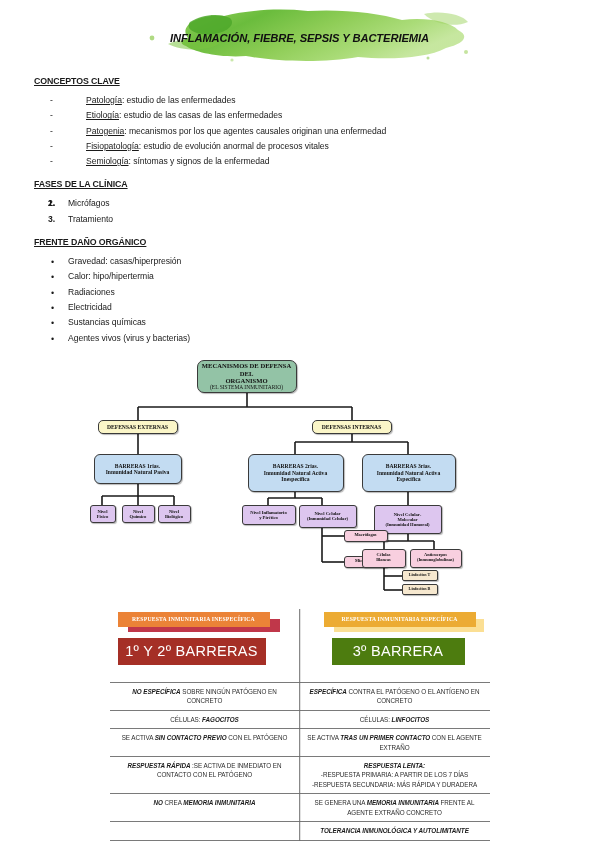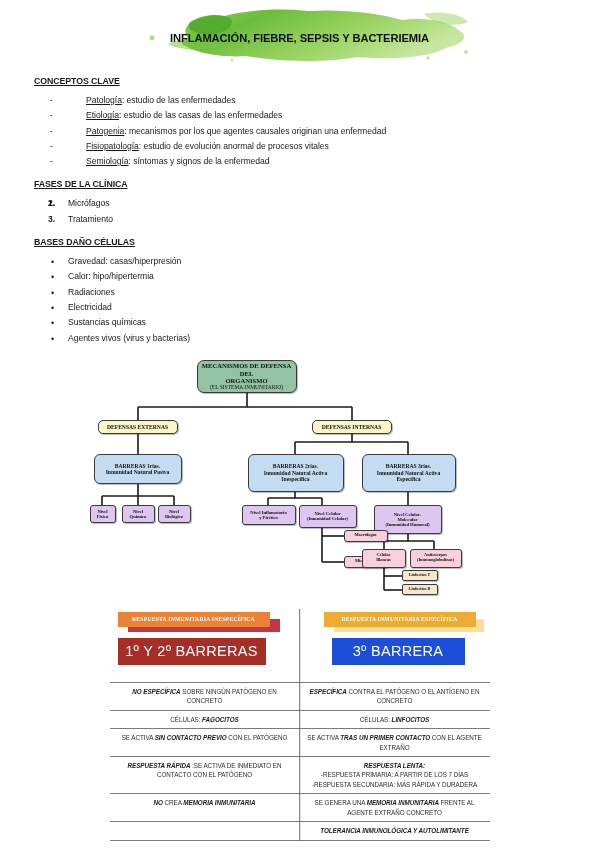--- a/index.html
+++ b/index.html
@@ -10,20 +10,21 @@
     color: #1a1a1a;
     overflow: hidden;
   }
   .page { position: relative; width: 599px; height: 848px; }
 
   
   .title-band {
     position: relative;
     height: 62px;
     margin: 4px 0 0 0;
+    font-style: italic;
   }
   .watercolor {
     position: absolute;
     left: 128px; top: 4px;
     width: 350px; height: 56px;
   }
   .title-text {
     position: absolute;
     left: 0; right: 0; top: 28px;
     text-align: center;
@@ -132,21 +133,21 @@
     letter-spacing: 0.3px;
     z-index: 2;
   }
   
   .h-left .banner       { left: 8px;  width: 152px; background: #eb8337; }
   .h-left .banner-shadow{ left: 18px; width: 152px; background: #c0374a; }
   .h-left .bigbox       { left: 8px;  width: 148px; background: #a52f26; }
   
   .h-right .banner       { left: 24px; width: 152px; background: #ecab33; }
   .h-right .banner-shadow{ left: 34px; width: 150px; background: #fbdf94; }
-  .h-right .bigbox       { left: 32px; width: 133px; background: #1d4ed8; }
+  .h-right .bigbox       { left: 32px; width: 133px; background: #4d7c0f; }
 
   .cmp-rows { position: relative; border-top: 1px solid #7a7a7a; }
   .row { display: flex; border-bottom: 1px solid #7a7a7a; }
   .cell {
     width: 50%;
     padding: 4px 6px;
     font-size: 6.3px;
     line-height: 1.5;
     text-align: center;
     color: #2b2b2b;
@@ -203,21 +204,21 @@
       <li><span class="mk">-</span><span class="u">Semiología</span><span>: síntomas y signos de la enfermedad</span></li>
     </ul>
 
     <h2 class="section">FASES DE LA CLÍNICA</h2>
     <ol class="numlist">
       <li><span class="mk">1.</span></li>
       <li><span class="mk">2.</span><span>Micrófagos</span></li>
       <li><span class="mk">3.</span><span>Tratamiento</span></li>
     </ol>
 
-    <h2 class="section">BASES DAÑO CÉLULAS</h2>
+    <h2 class="section">FRENTE DAÑO ORGÁNICO</h2>
     <ul class="bullist">
       <li><span class="mk">•</span><span>Gravedad: casas/hiperpresión</span></li>
       <li><span class="mk">•</span><span>Calor: hipo/hipertermia</span></li>
       <li><span class="mk">•</span><span>Radiaciones</span></li>
       <li><span class="mk">•</span><span>Electricidad</span></li>
       <li><span class="mk">•</span><span>Sustancias químicas</span></li>
       <li><span class="mk">•</span><span>Agentes vivos (virus y bacterias)</span></li>
     </ul>
   </div>
 

